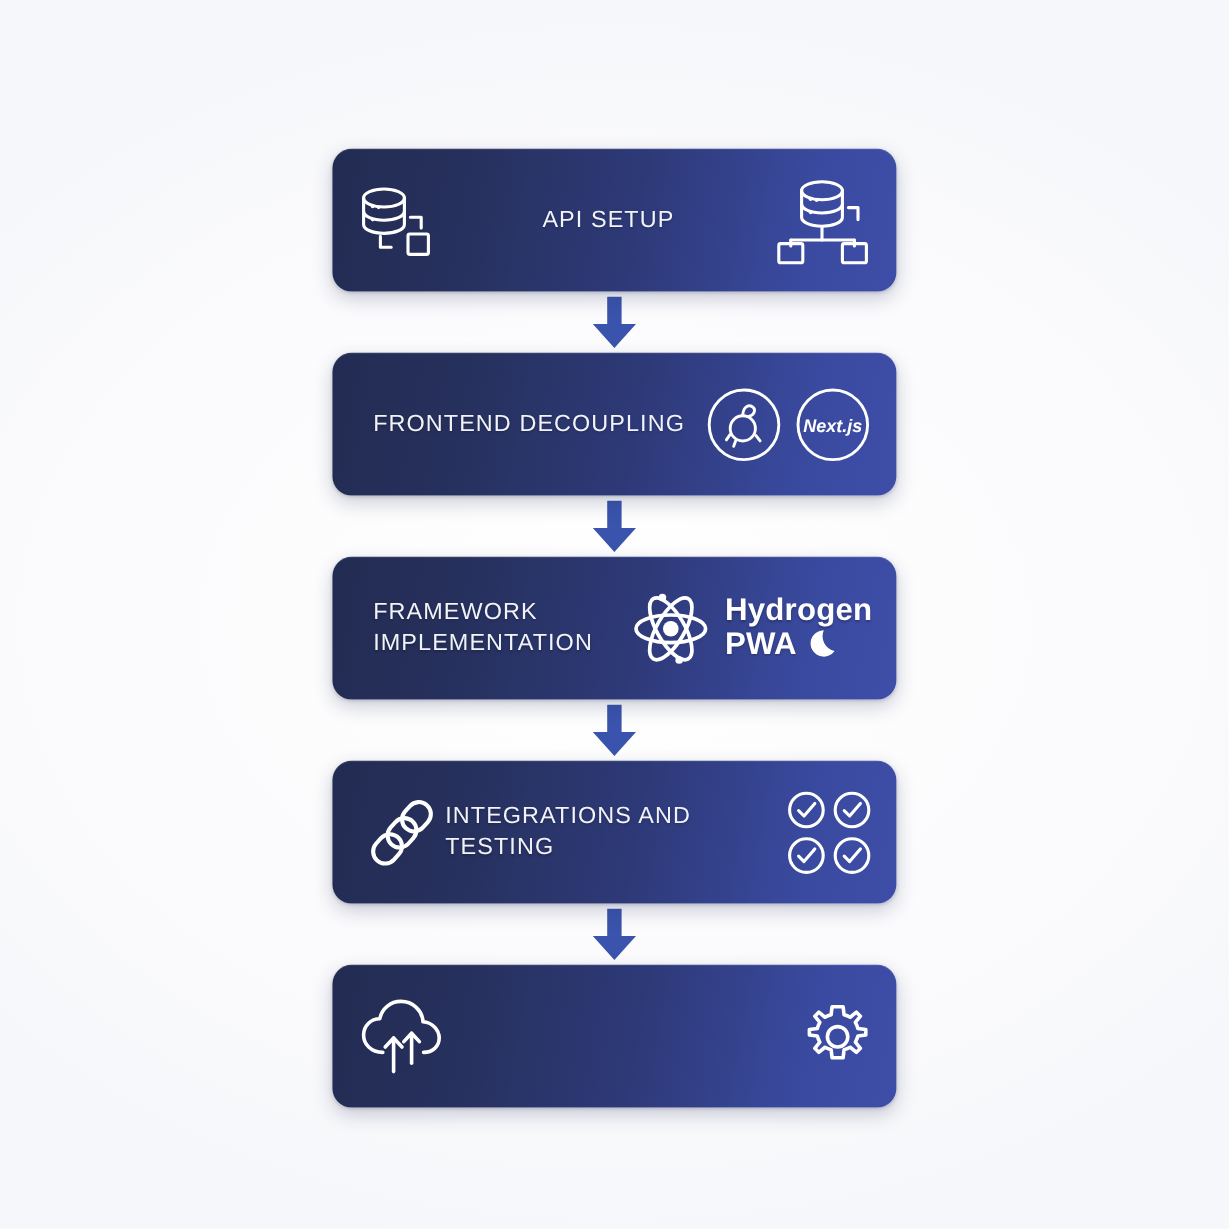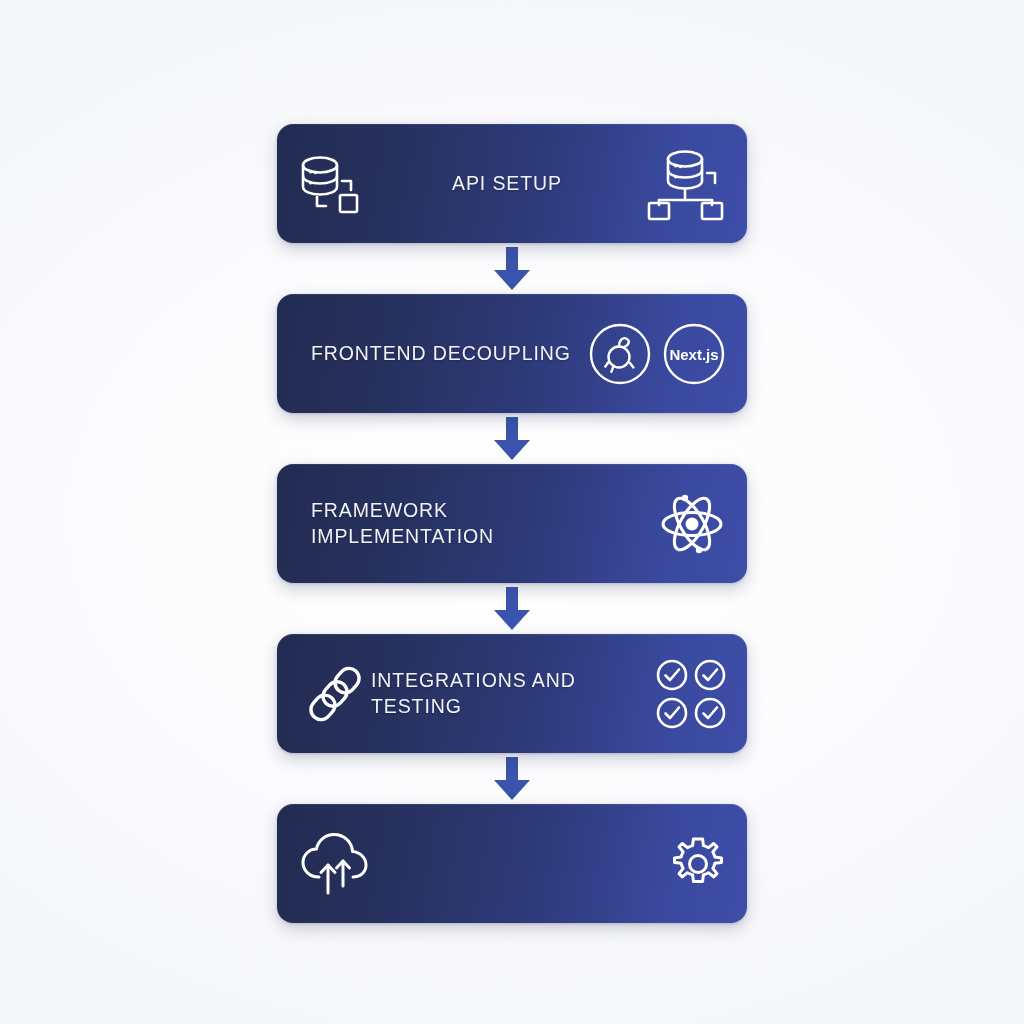--- a/index.html
+++ b/index.html
@@ -105,21 +105,21 @@
     height: 44px;
   }
 
   
   
   .b1 { justify-content: space-between; padding: 0 18px; }
   .b1 .step-label { flex: 0 0 auto; }
 
   
   .b2 { padding: 0 22px 0 34px; justify-content: space-between; }
-  .b2 .badges { display: flex; align-items: center; gap: 12px; }
+  .b2 .badges { display: flex; align-items: center; gap: 12px; font-style: italic; }
 
   
   .b3 { padding: 0 22px 0 34px; justify-content: space-between; gap: 32px; }
   .b3 .right-cluster { display: flex; align-items: center; gap: 12px; }
   .b3 .brand-block { display: flex; flex-direction: column; }
   .b3 .pwa-line { display: flex; align-items: center; gap: 8px; }
 
   
   .b4 { padding: 0 20px 0 22px; justify-content: space-between; border-radius: 21px; }
   .b4 .check-grid {
@@ -227,20 +227,31 @@
             <svg width="66" height="66" viewBox="0 0 66 66" fill="none" stroke="#ffffff" stroke-width="3.1" stroke-linecap="round">
               <circle cx="33" cy="33" r="6.5" fill="#ffffff" stroke="none"></circle>
               <ellipse cx="33" cy="33" rx="29" ry="11.5"></ellipse>
               <ellipse cx="33" cy="33" rx="29" ry="11.5" transform="rotate(60 33 33)"></ellipse>
               <ellipse cx="33" cy="33" rx="29" ry="11.5" transform="rotate(120 33 33)"></ellipse>
               <circle cx="26" cy="7" r="3.2" fill="#ffffff" stroke="none"></circle>
               <circle cx="40" cy="59" r="3.2" fill="#ffffff" stroke="none"></circle>
             </svg>
           </span>
 
+          <span class="brand-block">
+            <span class="brand-text">Hydrogen</span>
+            <span class="pwa-line">
+              <span class="brand-text">PWA</span>
+              <span class="icon">
+                <svg width="30" height="30" viewBox="0 0 30 30">
+                  <path d="M23.5 20.5 A11 11 0 1 1 14.5 3.2 A12.6 12.6 0 0 0 23.5 20.5 Z" fill="#ffffff"></path>
+                </svg>
+              </span>
+            </span>
+          </span>
         </span>
       </div>
     </div>
 
     <div class="arrow-connector">
       <span class="icon">
         <svg class="arrow-shape" viewBox="0 0 46 44" fill="#3a54ad">
           <path d="M17 0 H29 V23 H41 L23 43 L5 23 H17 Z"></path>
         </svg>
       </span>

